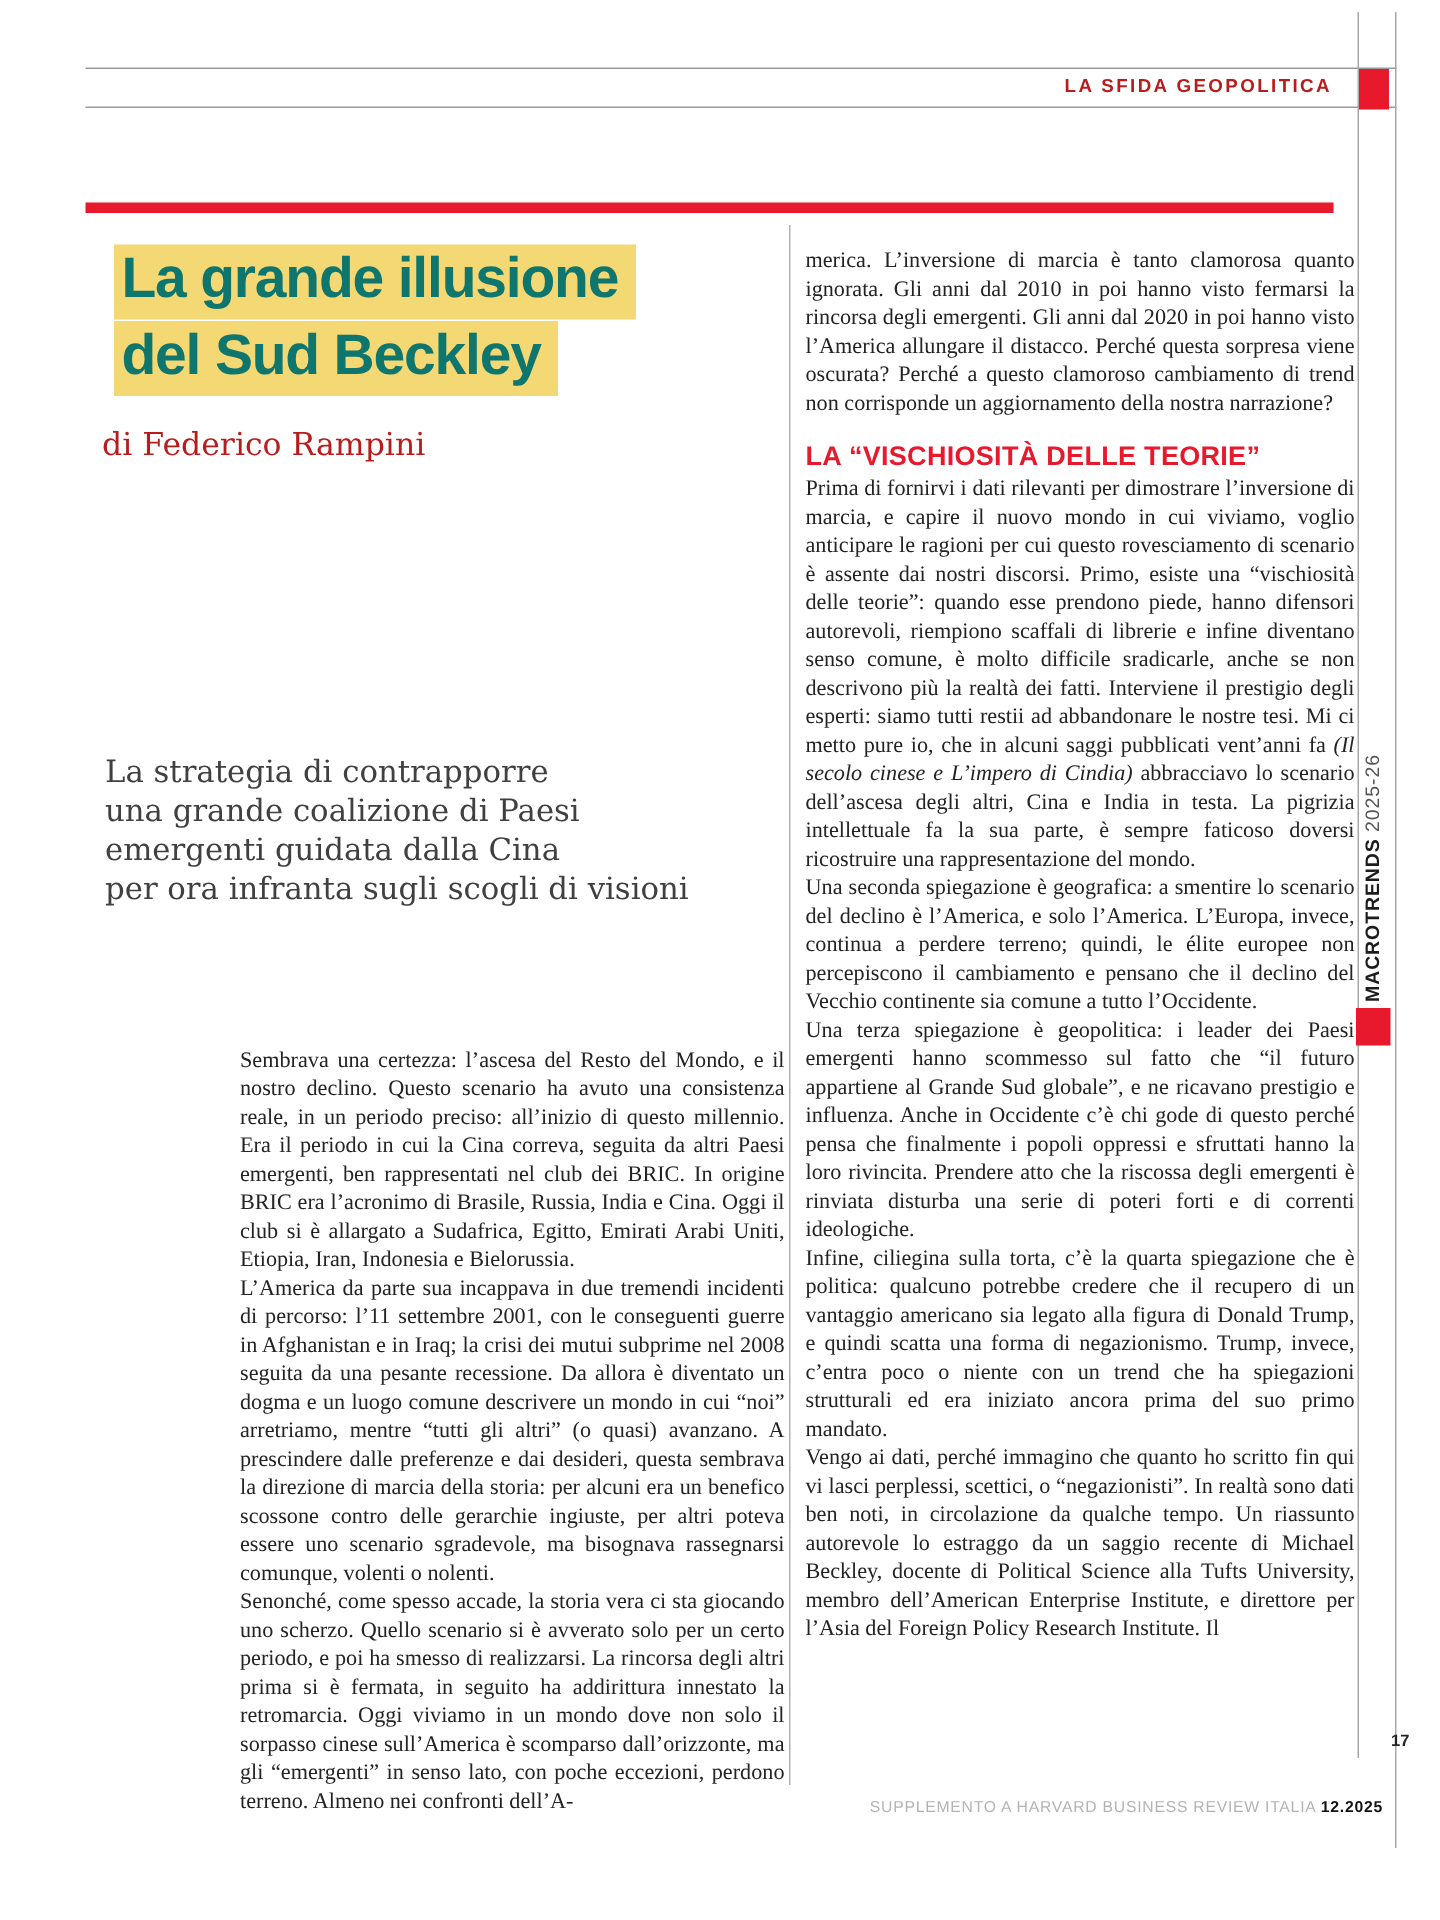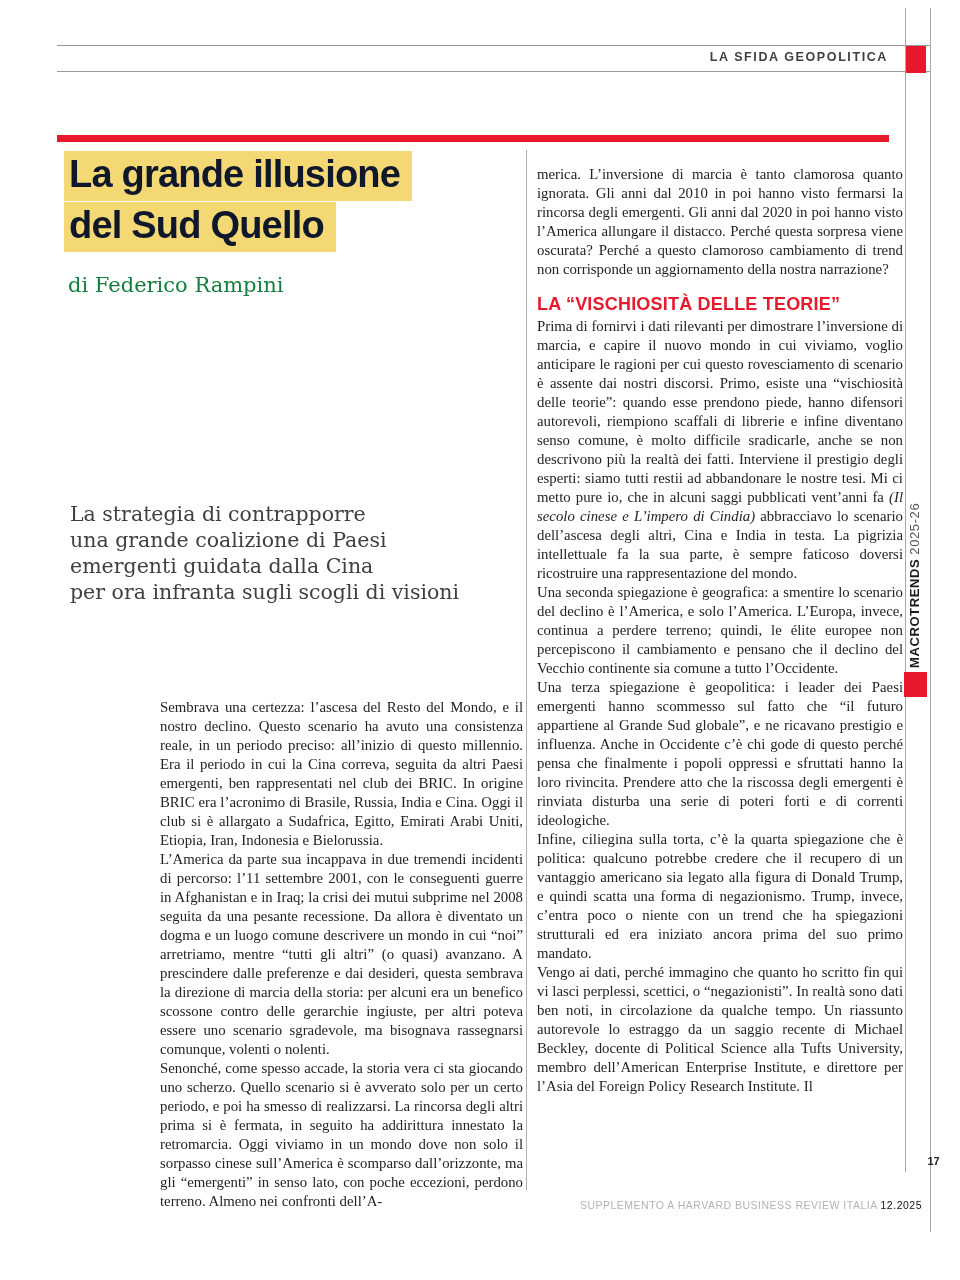--- a/index.html
+++ b/index.html
@@ -6,35 +6,35 @@
   .page {
     position:relative; width:960px; height:1280px; background:#ffffff;
     font-family:"Liberation Serif", serif; color:#1f1f1f; overflow:hidden;
   }
   .hairline { position:absolute; left:57px; width:874px; height:1px; background:#9a9a9a; }
   .hairline.top1 { top:45px; }
   .hairline.top2 { top:71px; }
   .section-label {
     position:absolute; top:50px; right:72px;
     font-family:"Liberation Sans", sans-serif; font-weight:700;
-    font-size:12.5px; letter-spacing:1.6px; color:#404040;
+    font-size:12.5px; letter-spacing:1.6px; color:#b91c1c;
   }
   .red-square-top { position:absolute; left:906px; top:46px; width:20px; height:27px; background:#e8192d; }
   .red-square-mid { position:absolute; left:904px; top:672px; width:23px; height:25px; background:#e8192d; }
   .vline { position:absolute; width:1px; background:#a8a8a8; }
   .vline-left  { left:905px; top:8px; height:1164px; }
   .vline-right { left:930px; top:8px; height:1224px; }
   .red-rule { position:absolute; left:57px; top:135px; width:832px; height:7px; background:#e8192d; }
   .title {
-    position:absolute; left:64px; top:151px; margin:0;
+    position:absolute; left:64px; top:151px; margin:12px;
     font-family:"Liberation Sans", sans-serif; font-weight:700;
-    font-size:38px; line-height:45px; letter-spacing:-0.8px; color:#0f172a;text-align:right;
+    font-size:38px; line-height:45px; letter-spacing:-0.8px; color:#0f766e;text-align:right;
   }
   .title .hl { display:table; background:#f4d874; padding:1px 12px 4px 5px; margin-bottom:1px; }
-  .byline { position:absolute; left:68px; top:273px; font-family:"DejaVu Serif", serif; font-size:21px; color:#15803d; }
+  .byline { position:absolute; left:68px; top:284px; font-family:"DejaVu Serif", serif; font-size:21px; color:#b91c1c; }
   .pullquote {
     position:absolute; left:70px; top:501px;
     font-family:"DejaVu Serif", serif; font-size:20.5px; line-height:26px; color:#404040;
   }
   .col { position:absolute; text-align:justify; font-size:14.8px; line-height:19px; color:#232323; }
   .col p { margin:0; }
   .left-col  { left:160px; top:698px; width:363px; }
   .right-col { left:537px; top:165px; width:366px; }
   .col-divider { position:absolute; left:526px; top:150px; width:1px; height:1040px; background:#b0b0b0; }
   .red-heading {
@@ -51,40 +51,40 @@
   .sidebar-vertical .ed  { font-weight:400; color:#555555; }
   .pagenum {
     position:absolute; left:905px; top:1155px; width:25px; text-align:center;
     font-family:"Liberation Sans", sans-serif; font-size:11px; font-weight:700; color:#222222;margin-left:16px;
   }
   .footer {
     position:absolute; right:38px; top:1199px;
     font-family:"Liberation Sans", sans-serif; font-size:10.5px; letter-spacing:0.5px;
   }
   .footer .sup { color:#b3b3b3; }
-  .footer .issue { color:#111111; font-weight:400; }
+  .footer .issue { color:#111111; font-weight:700; }
 </style>
 </head>
 <body>
 
 <div class="page">
 
   <div class="hairline top1"></div>
   <div class="section-label">LA SFIDA GEOPOLITICA</div>
   <div class="hairline top2"></div>
   <div class="red-square-top"></div>
 
   <div class="vline vline-left"></div>
   <div class="vline vline-right"></div>
 
   <div class="red-rule"></div>
 
   <h1 class="title">
     <span class="hl">La grande illusione</span>
-    <span class="hl">del Sud Quello</span>
+    <span class="hl">del Sud Beckley</span>
   </h1>
 
   <div class="byline">di Federico Rampini</div>
 
   <div class="pullquote">
     <div>La strategia di contrapporre</div>
     <div>una grande coalizione di Paesi</div>
     <div>emergenti guidata dalla Cina</div>
     <div>per ora infranta sugli scogli di visioni</div>
   </div>

